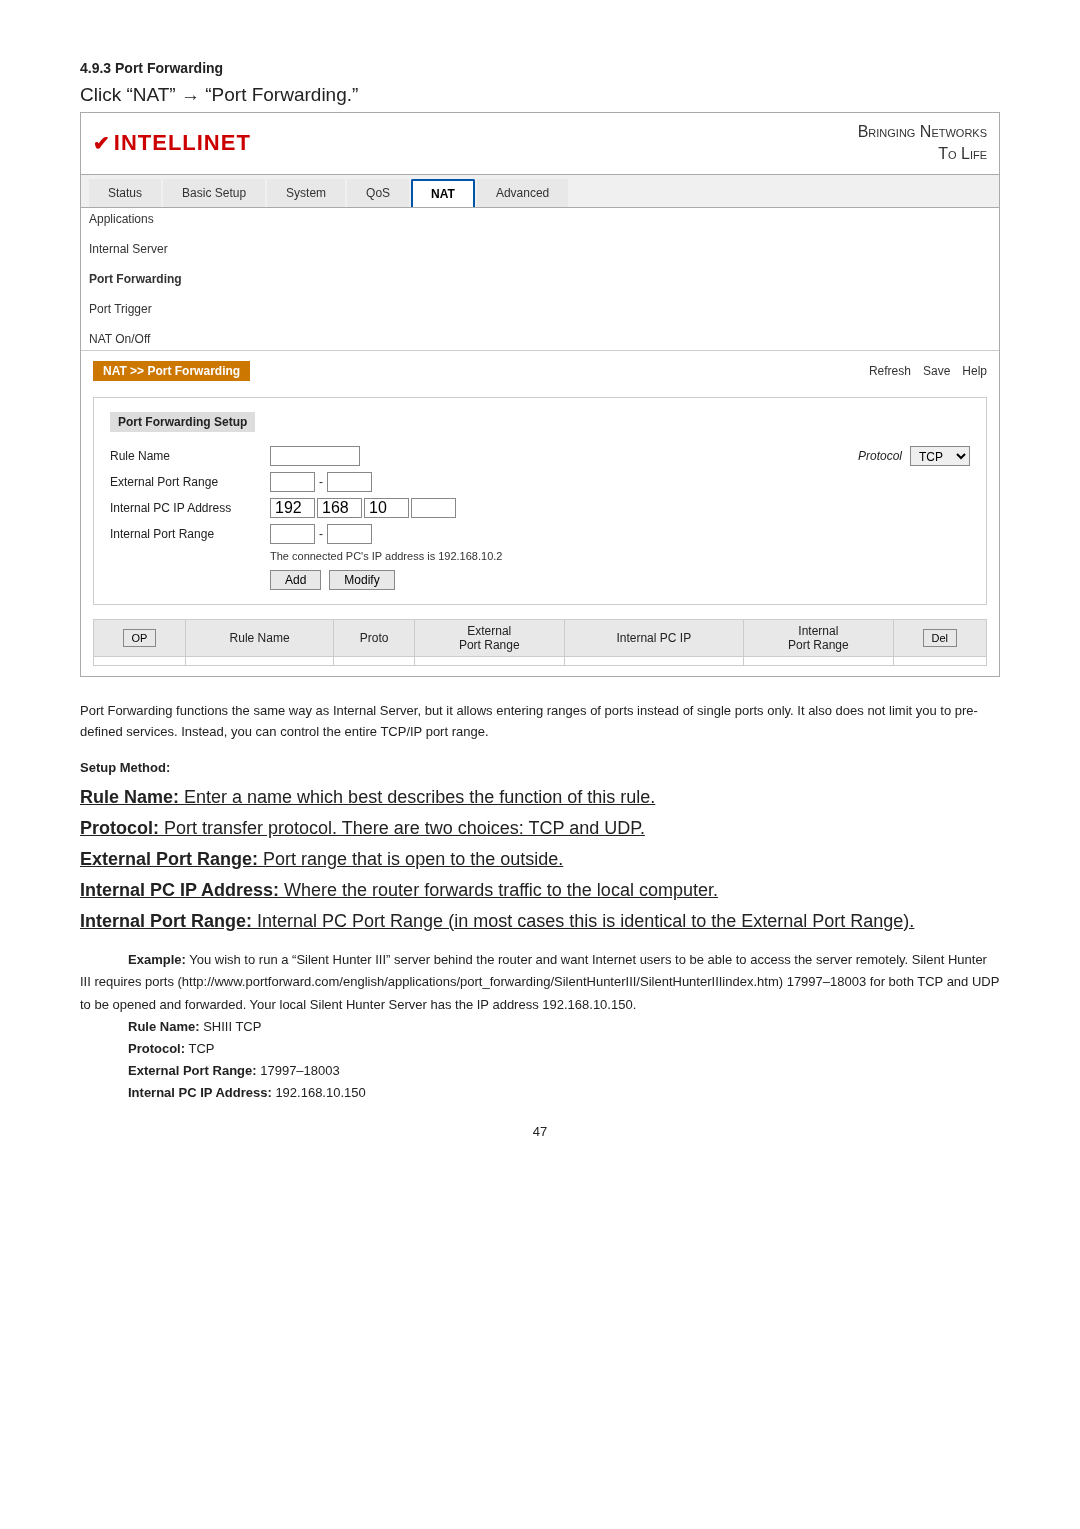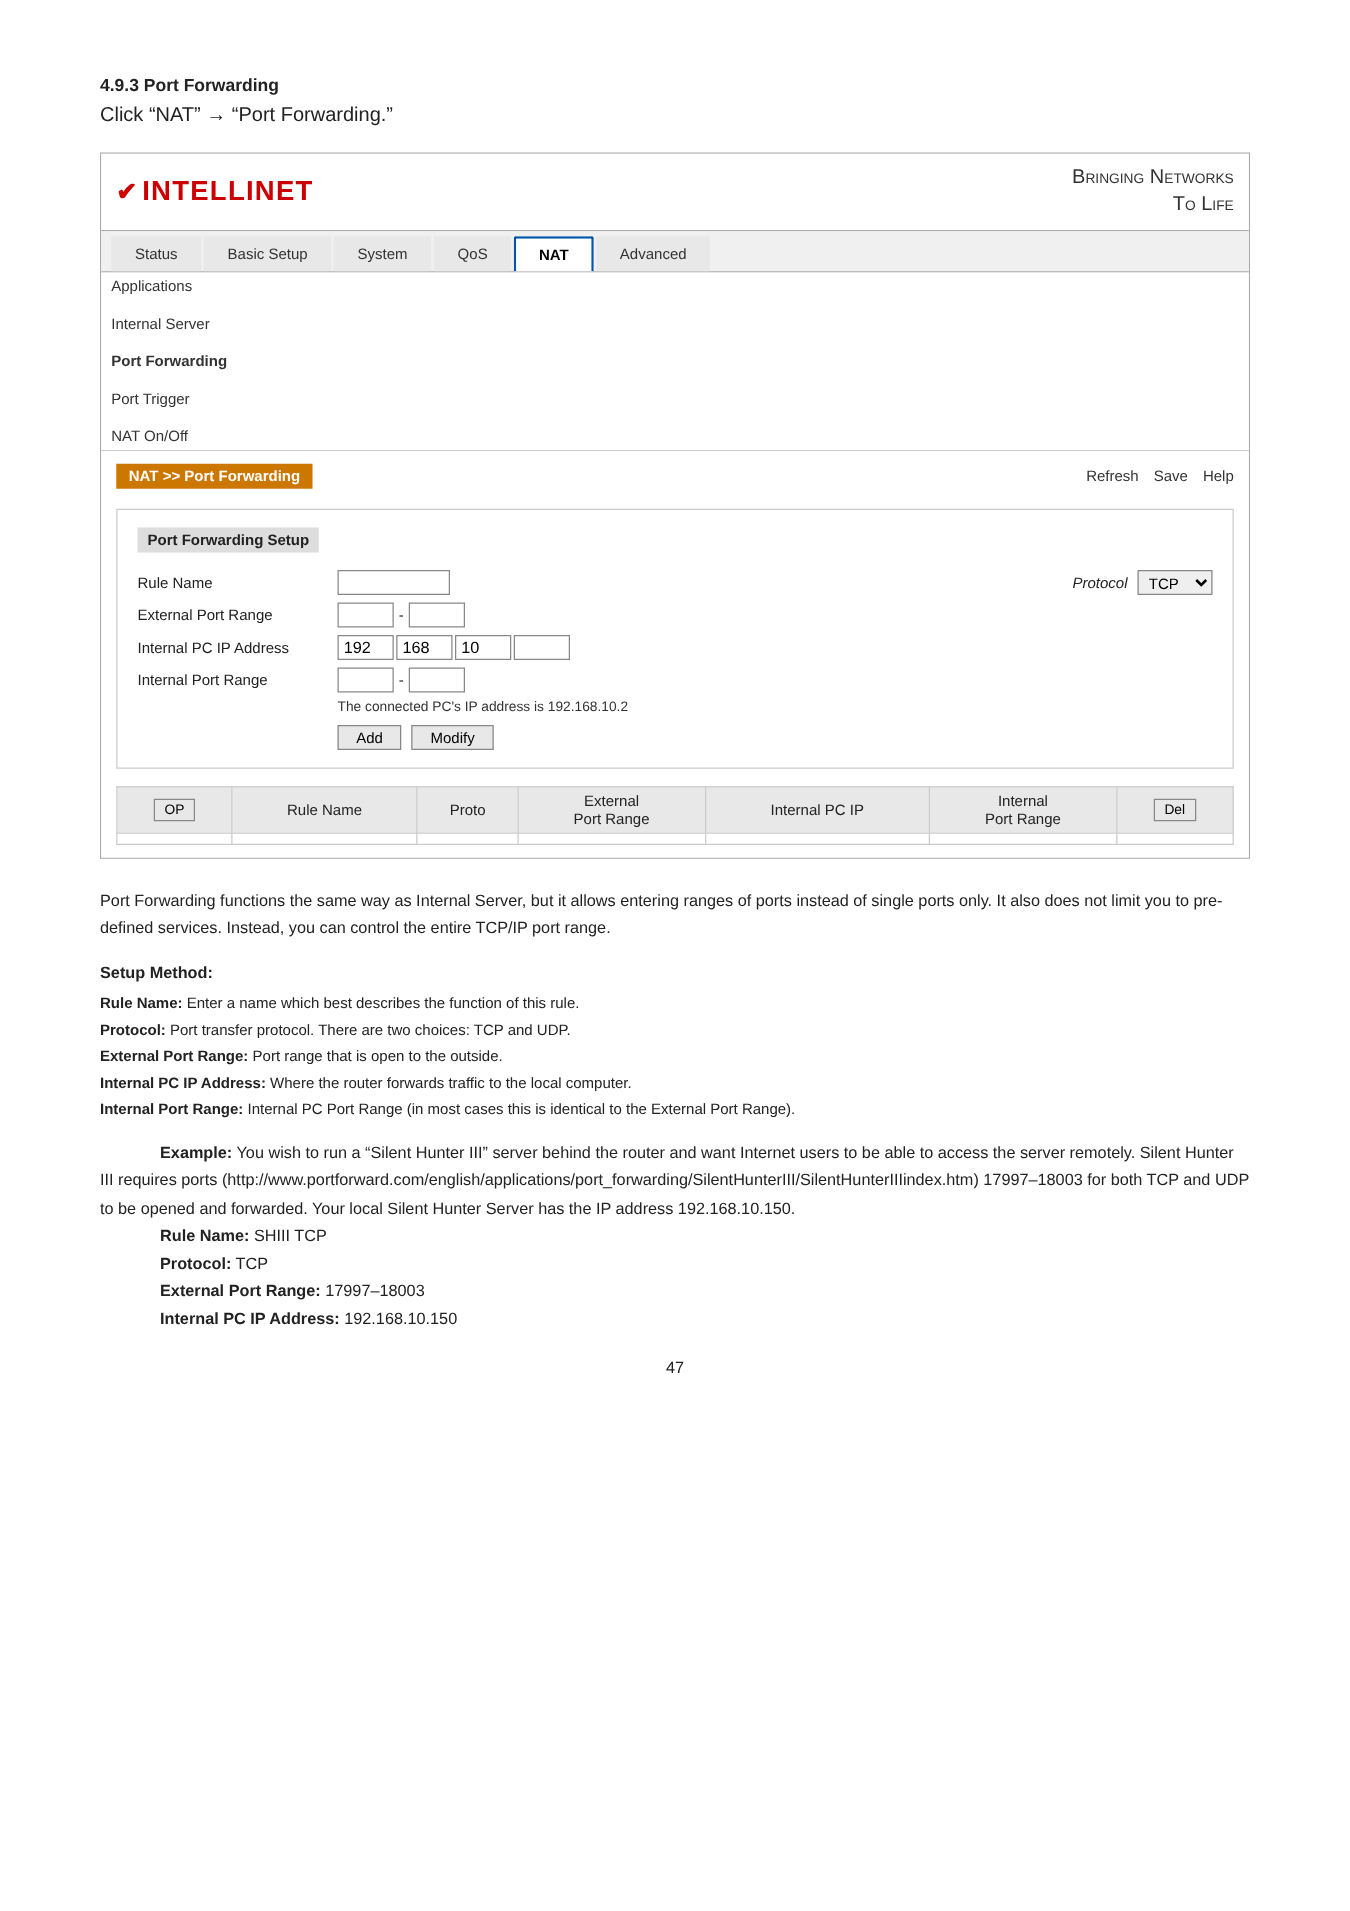--- a/index.html
+++ b/index.html
@@ -13,22 +13,22 @@
       padding: 60px 80px;
     }
 
     .section-title {
       font-size: 14px;
       font-weight: bold;
       margin-bottom: 8px;
     }
 
     .click-instruction {
-      font-size: 16px;
-      margin-bottom: 20px;
+      font-size: 19px;
+      margin-bottom: 6px;
     }
 
     
     .router-ui {
       border: 1px solid #aaa;
       width: 100%;
       margin-bottom: 24px;
     }
 
     
@@ -165,21 +165,21 @@
     }
 
     .form-label {
       width: 160px;
       flex-shrink: 0;
     }
 
     .form-input {
       border: 1px solid #888;
       padding: 2px 4px;
-      font-size: 13px;
+      font-size: 16px;
       height: 20px;
       width: 90px;
     }
 
     .form-input.small {
       width: 45px;
     }
 
     .dash-sep {
       margin: 0 4px;
@@ -266,23 +266,24 @@
       margin-bottom: 18px;
     }
 
     .setup-method-title {
       font-size: 13px;
       font-weight: bold;
       margin-bottom: 8px;
     }
 
     .method-item {
-      font-size: 12px;
+      font-size: 18px;
       line-height: 1.6;
       margin-bottom: 2px;
+      text-decoration: underline;
     }
 
     .method-item b {
       font-weight: bold;
     }
 
     .example-block {
       font-size: 13px;
       line-height: 1.7;
       margin-top: 14px;

